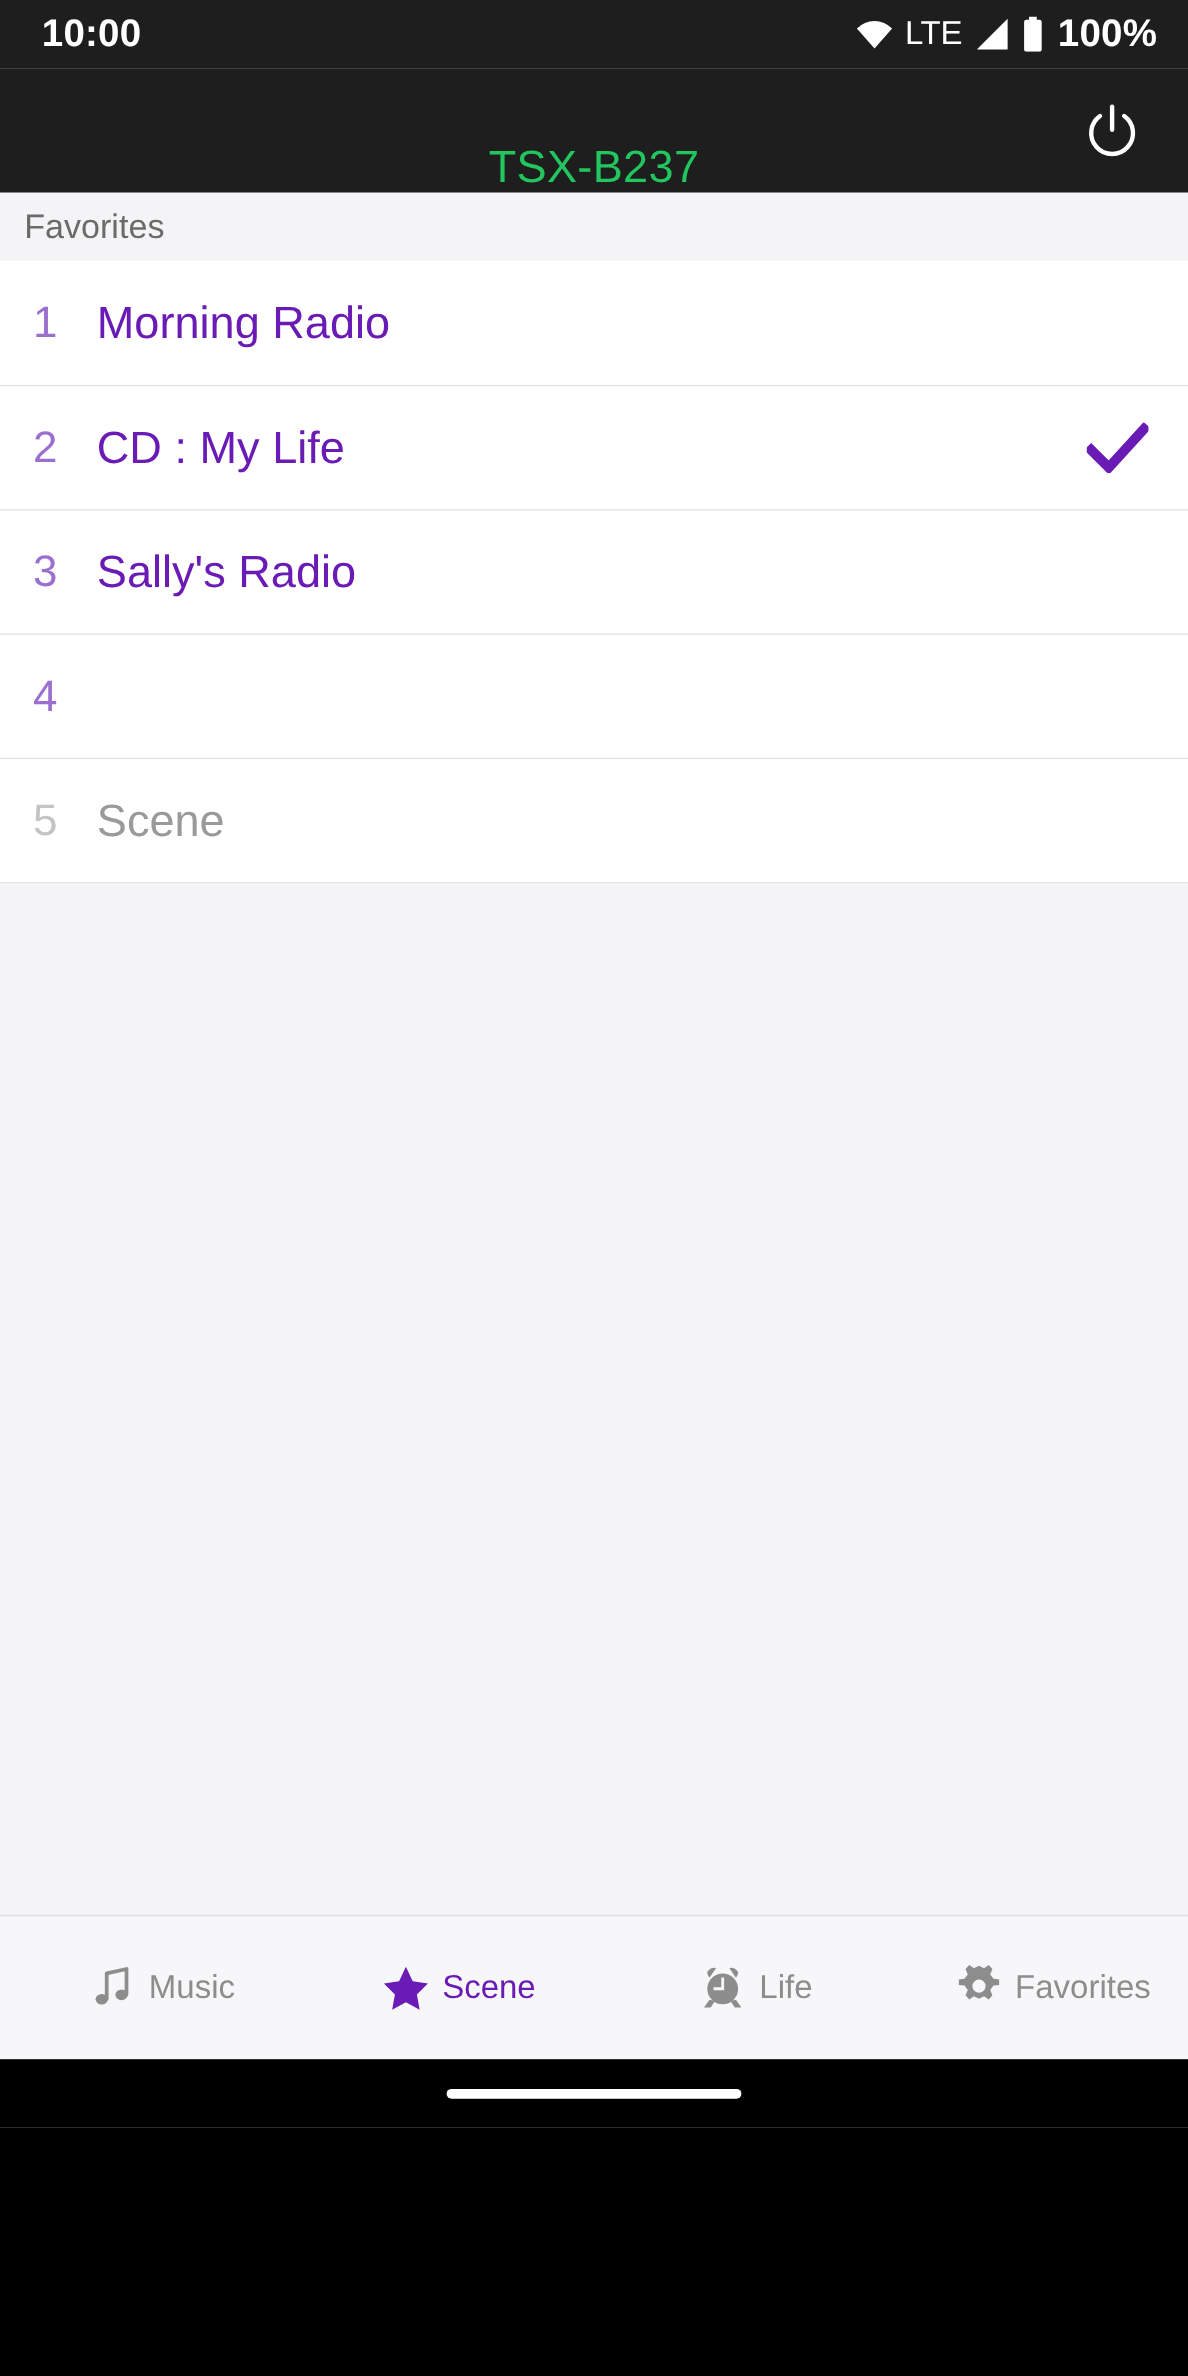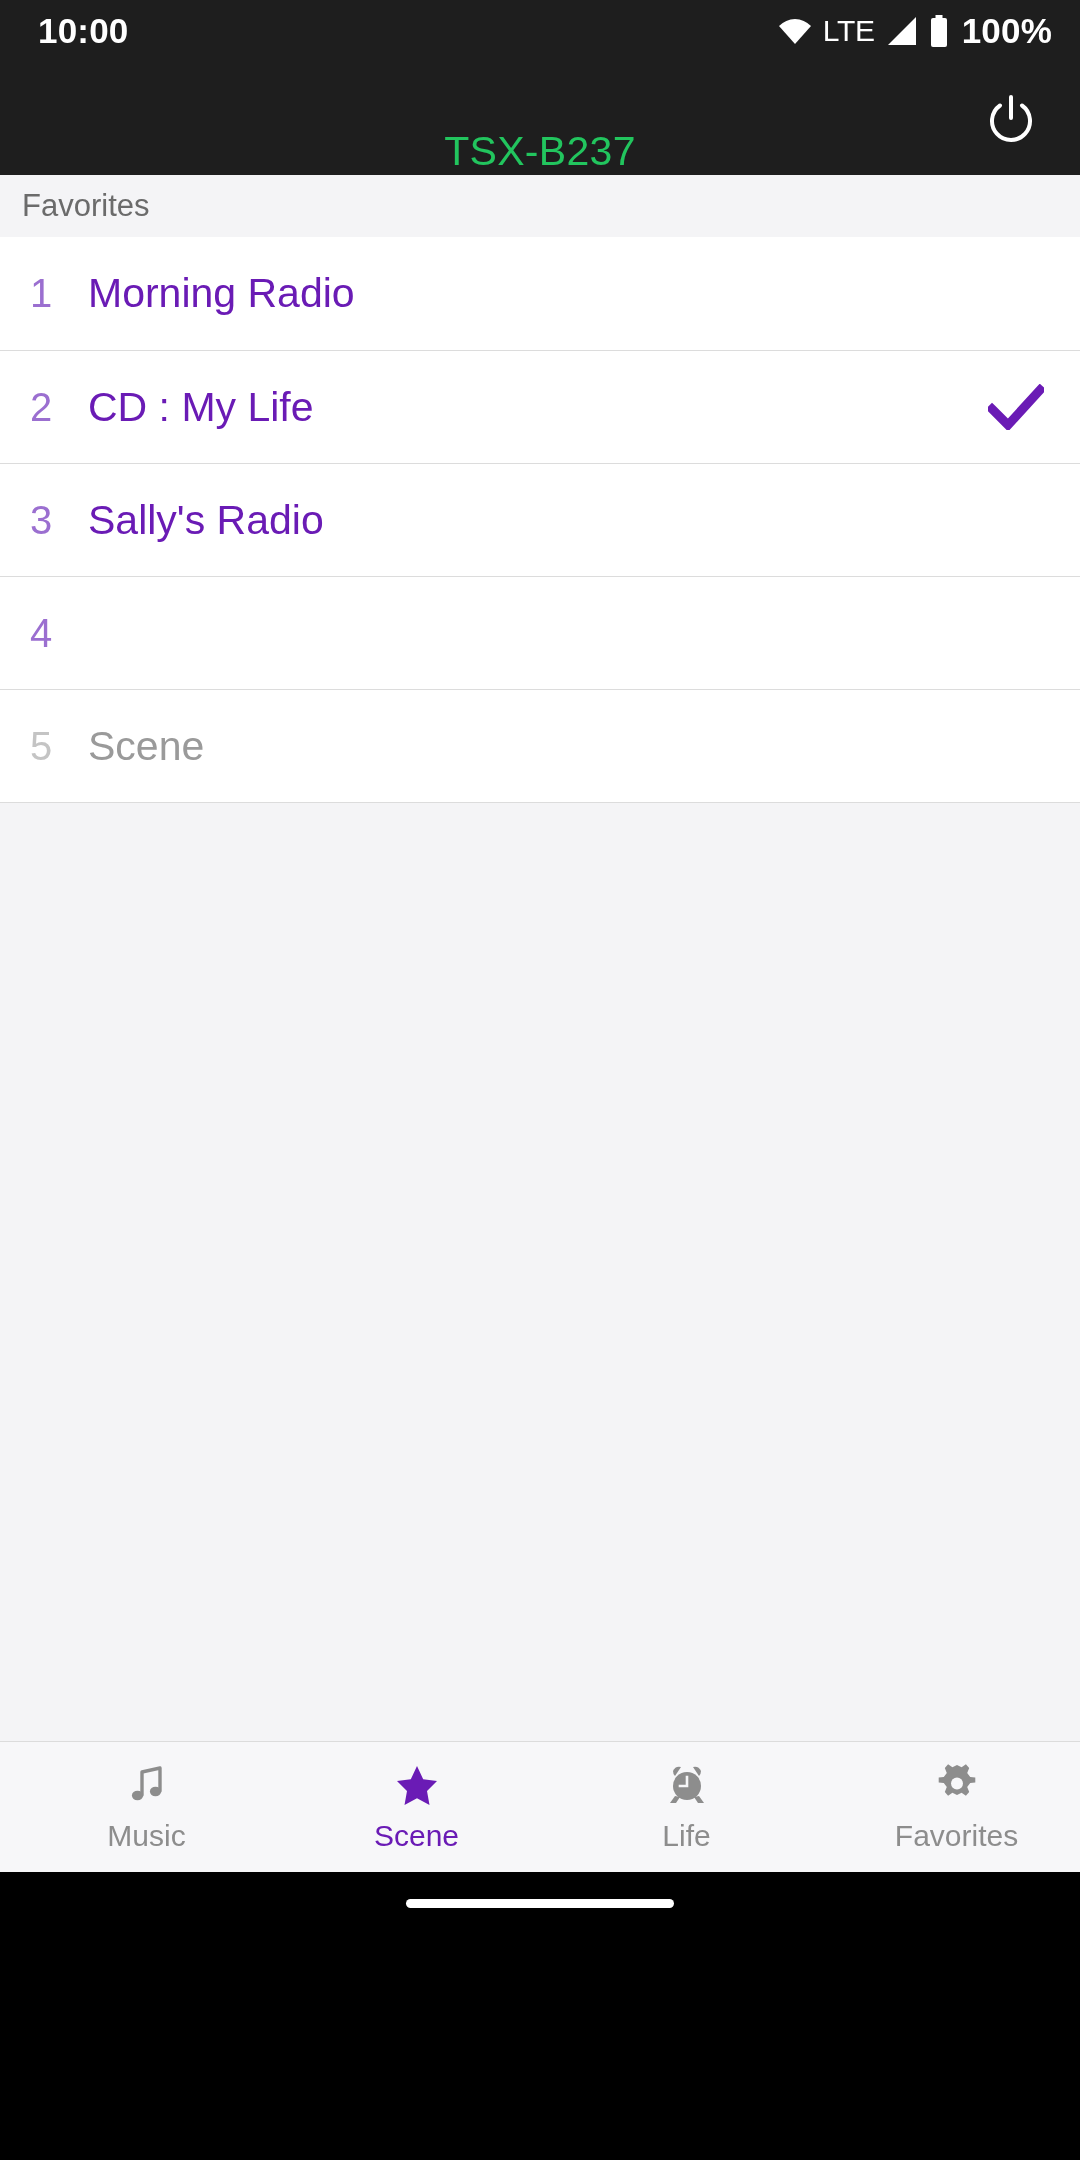--- a/index.html
+++ b/index.html
@@ -152,21 +152,21 @@
     height: 130px;
     background: #f7f7f9;
     border-top: 1px solid #dcdcdc;
     display: flex;
     align-items: stretch;
     flex: 0 0 auto;
   }
   .tab {
     flex: 1 1 0;
     display: flex;
-    flex-direction: column;
+    flex-direction: row;
     align-items: center;
     justify-content: center;
     gap: 10px;
     cursor: pointer;
     margin-left: 23px;
   }
   .tab .tab-icon {
     height: 48px;
     display: flex;
     align-items: center;

